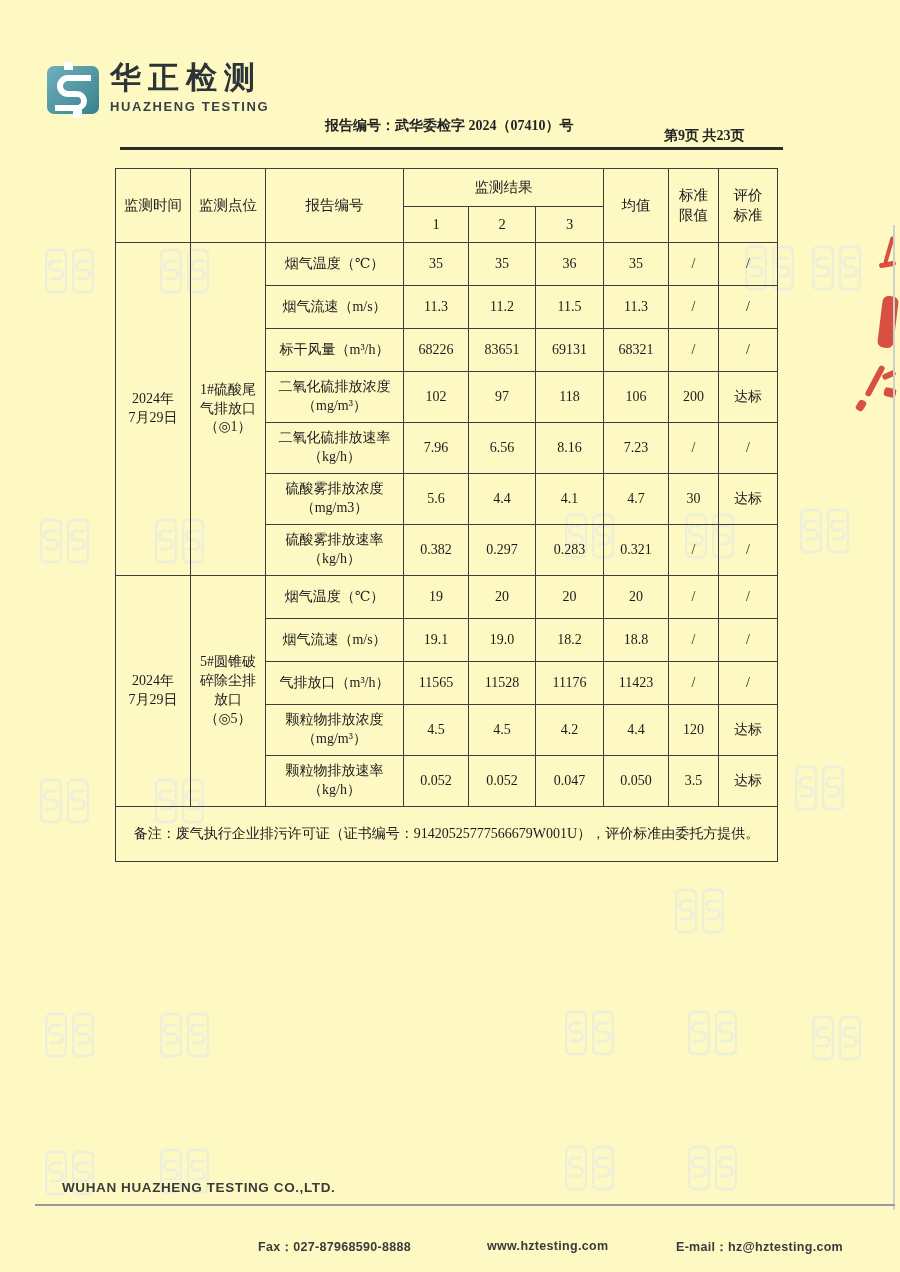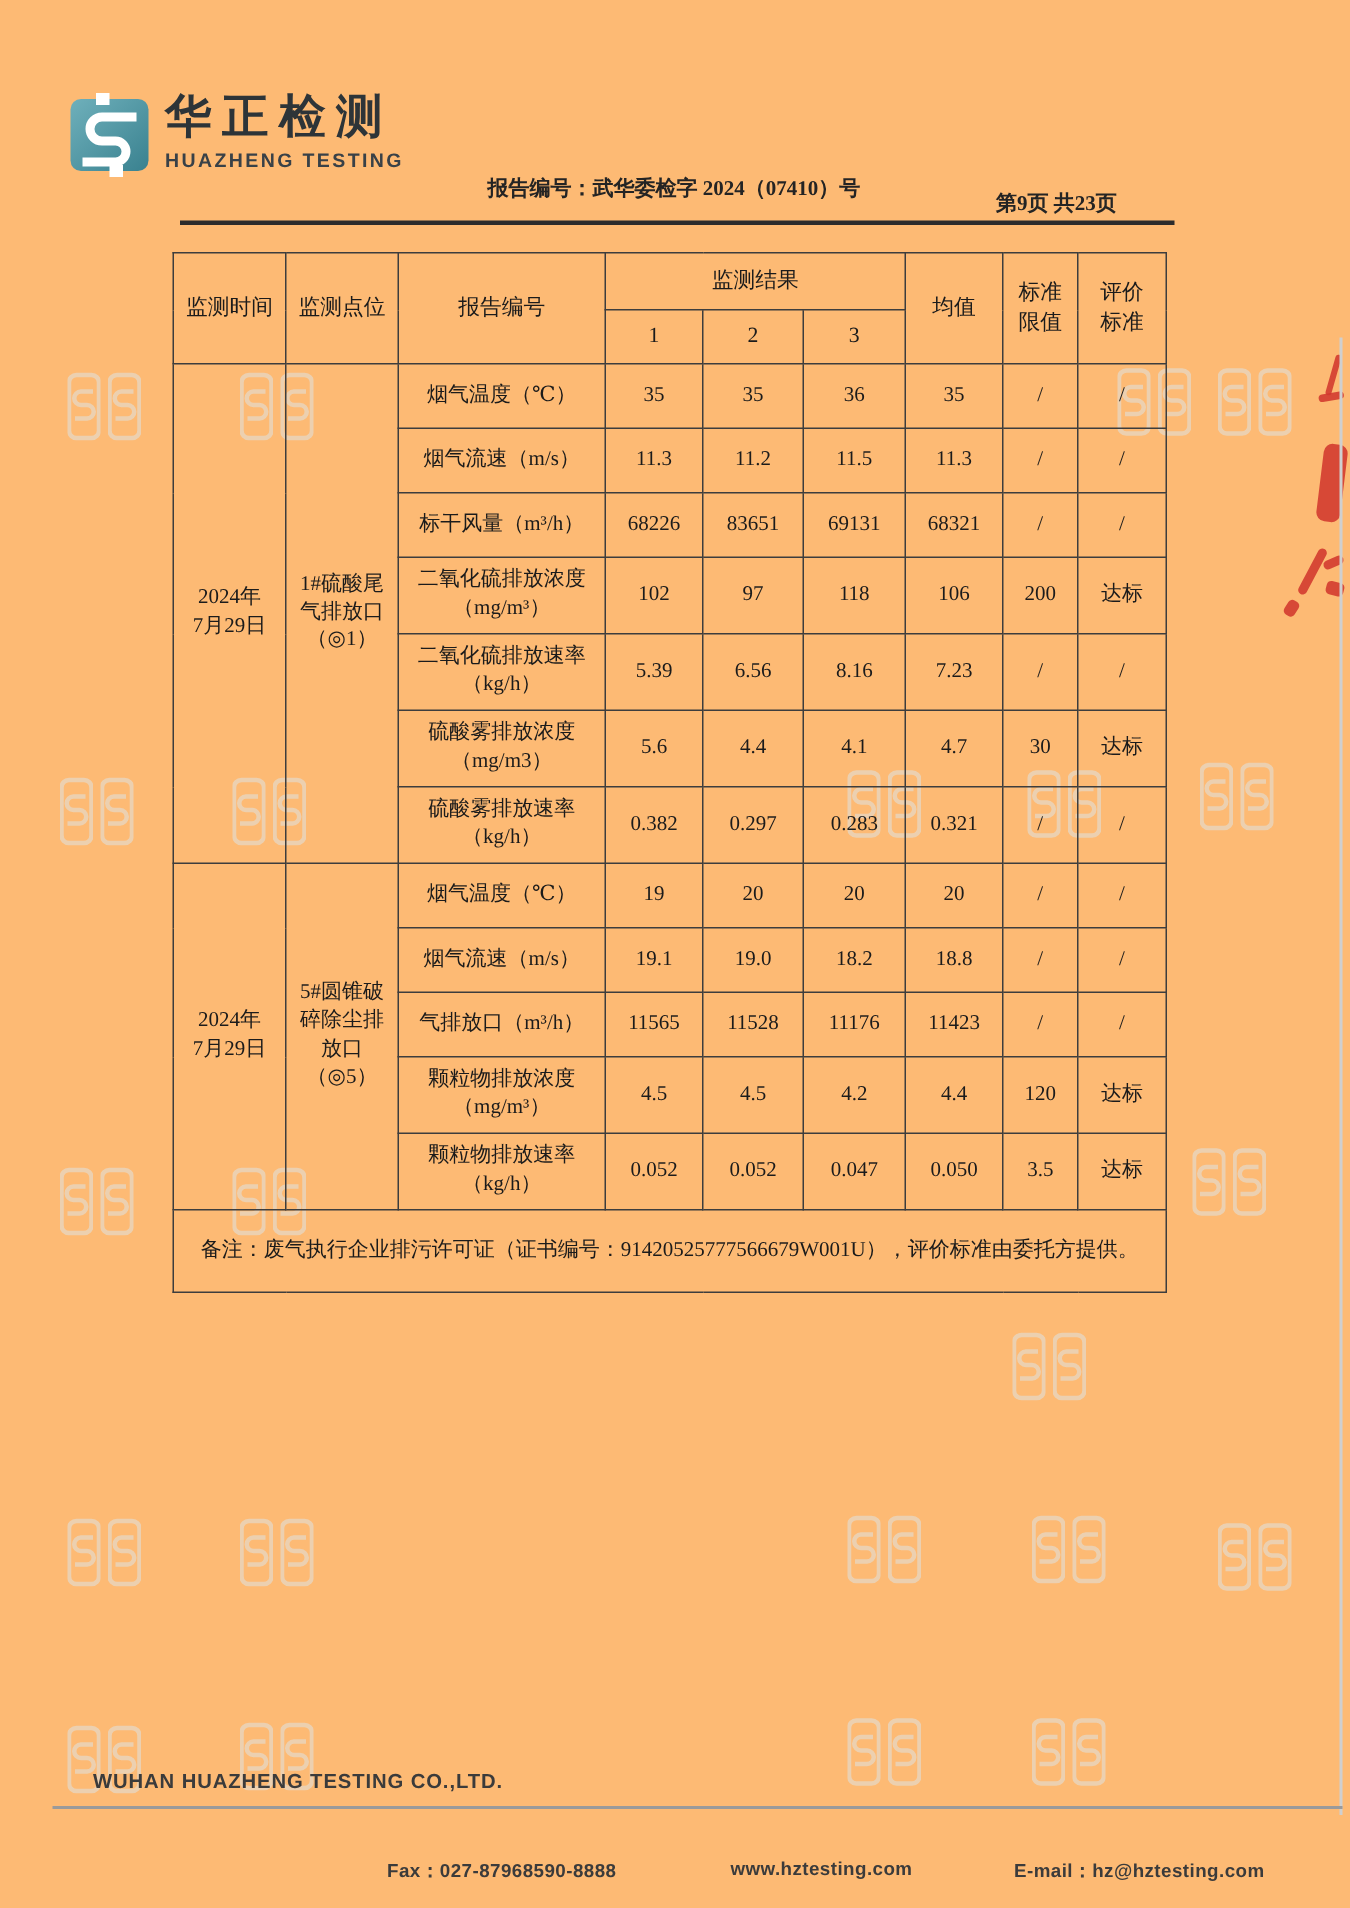--- a/index.html
+++ b/index.html
@@ -1,17 +1,17 @@
 <!DOCTYPE html>
 <html><head>
 <meta charset="utf-8">
 <style>
   html,body{margin:0;padding:0;background:#e9e9e9;}
   .page{
-    position:relative;width:900px;height:1272px;background:#fdba74;
+    position:relative;width:900px;height:1272px;background:#fef9c3;
     overflow:hidden;font-family:"Liberation Serif","DejaVu Serif",serif;color:#1c1c1c;
   }
   
   .wm{position:absolute;display:flex;gap:5px;opacity:.5;pointer-events:none;}
   .wm svg{display:block;}
   
   .logo{position:absolute;left:46px;top:62px;display:flex;align-items:flex-start;}
   .logo-icon{width:54px;height:56px;}
   .logo-text{margin-left:10px;}
   .logo-title{font-size:31px;font-weight:bold;color:#2d3438;letter-spacing:7px;
@@ -365,21 +365,21 @@
           <td>102</td>
           <td>97</td>
           <td>118</td>
           <td>106</td>
           <td>200</td>
           <td>达标</td>
         </tr>
         <tr class="double">
           <td>二氧化硫排放速率
 （kg/h）</td>
-          <td>5.39</td>
+          <td>7.96</td>
           <td>6.56</td>
           <td>8.16</td>
           <td>7.23</td>
           <td>/</td>
           <td>/</td>
         </tr>
         <tr class="double">
           <td>硫酸雾排放浓度
 （mg/m3）</td>
           <td>5.6</td>

